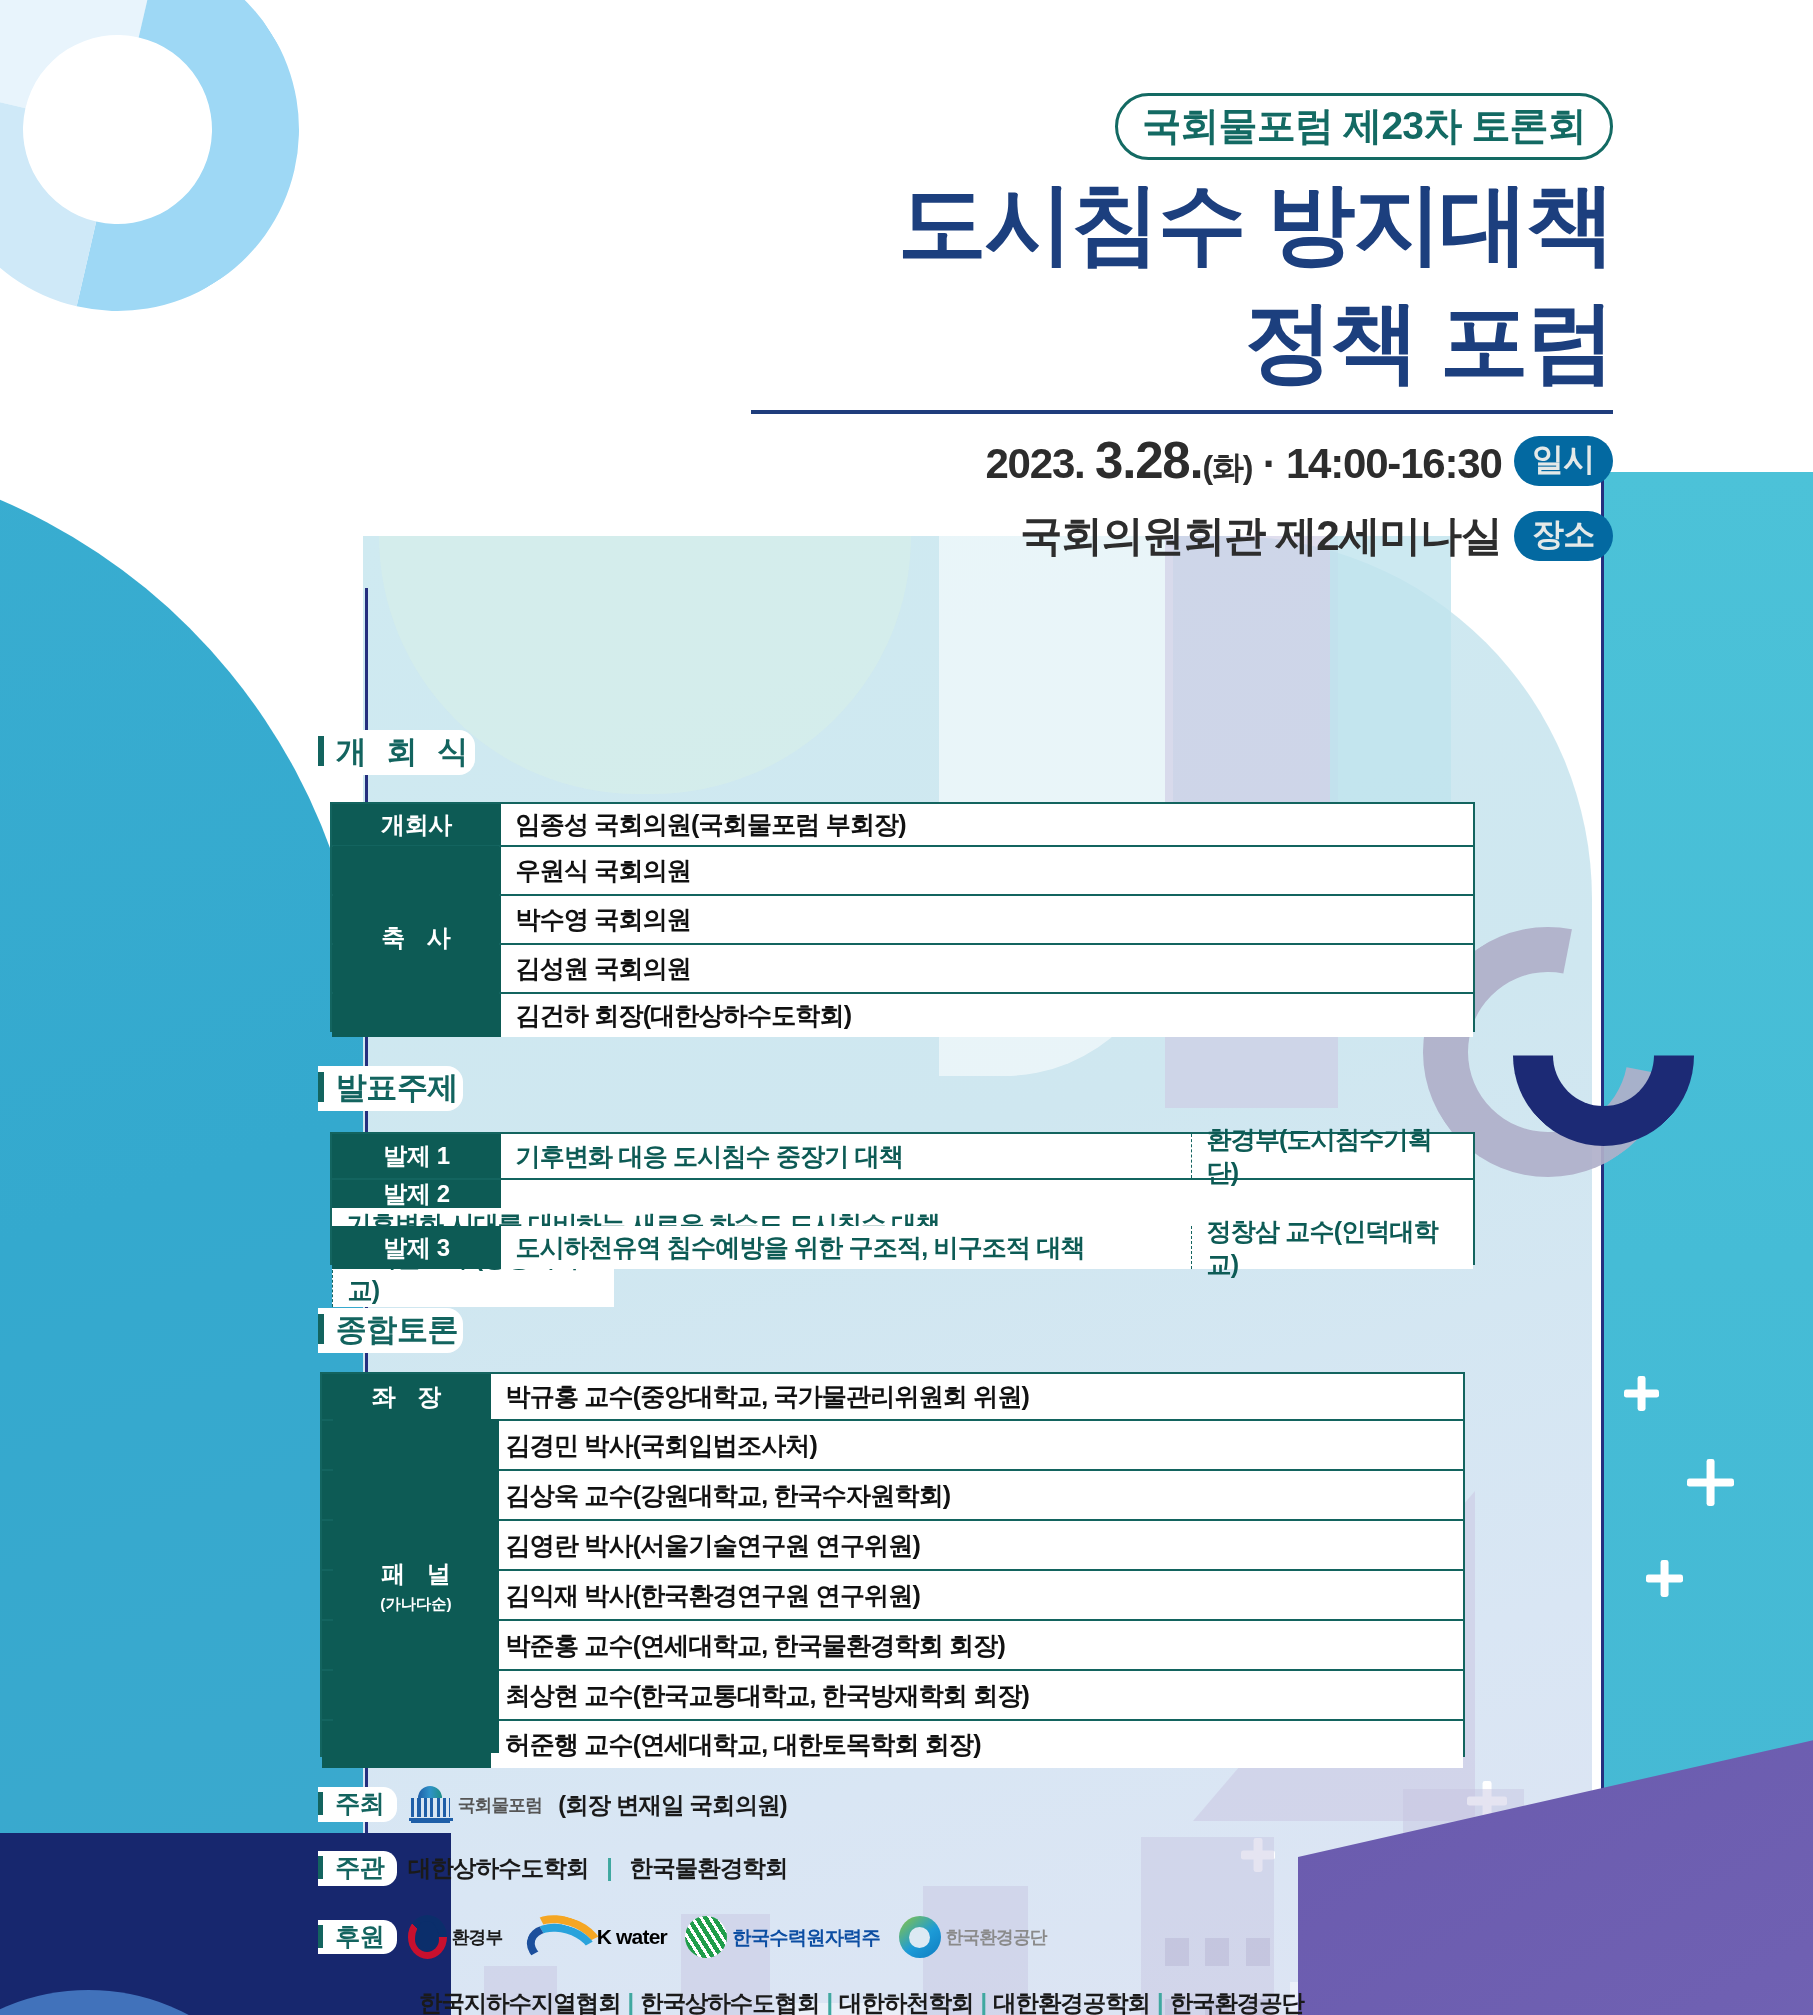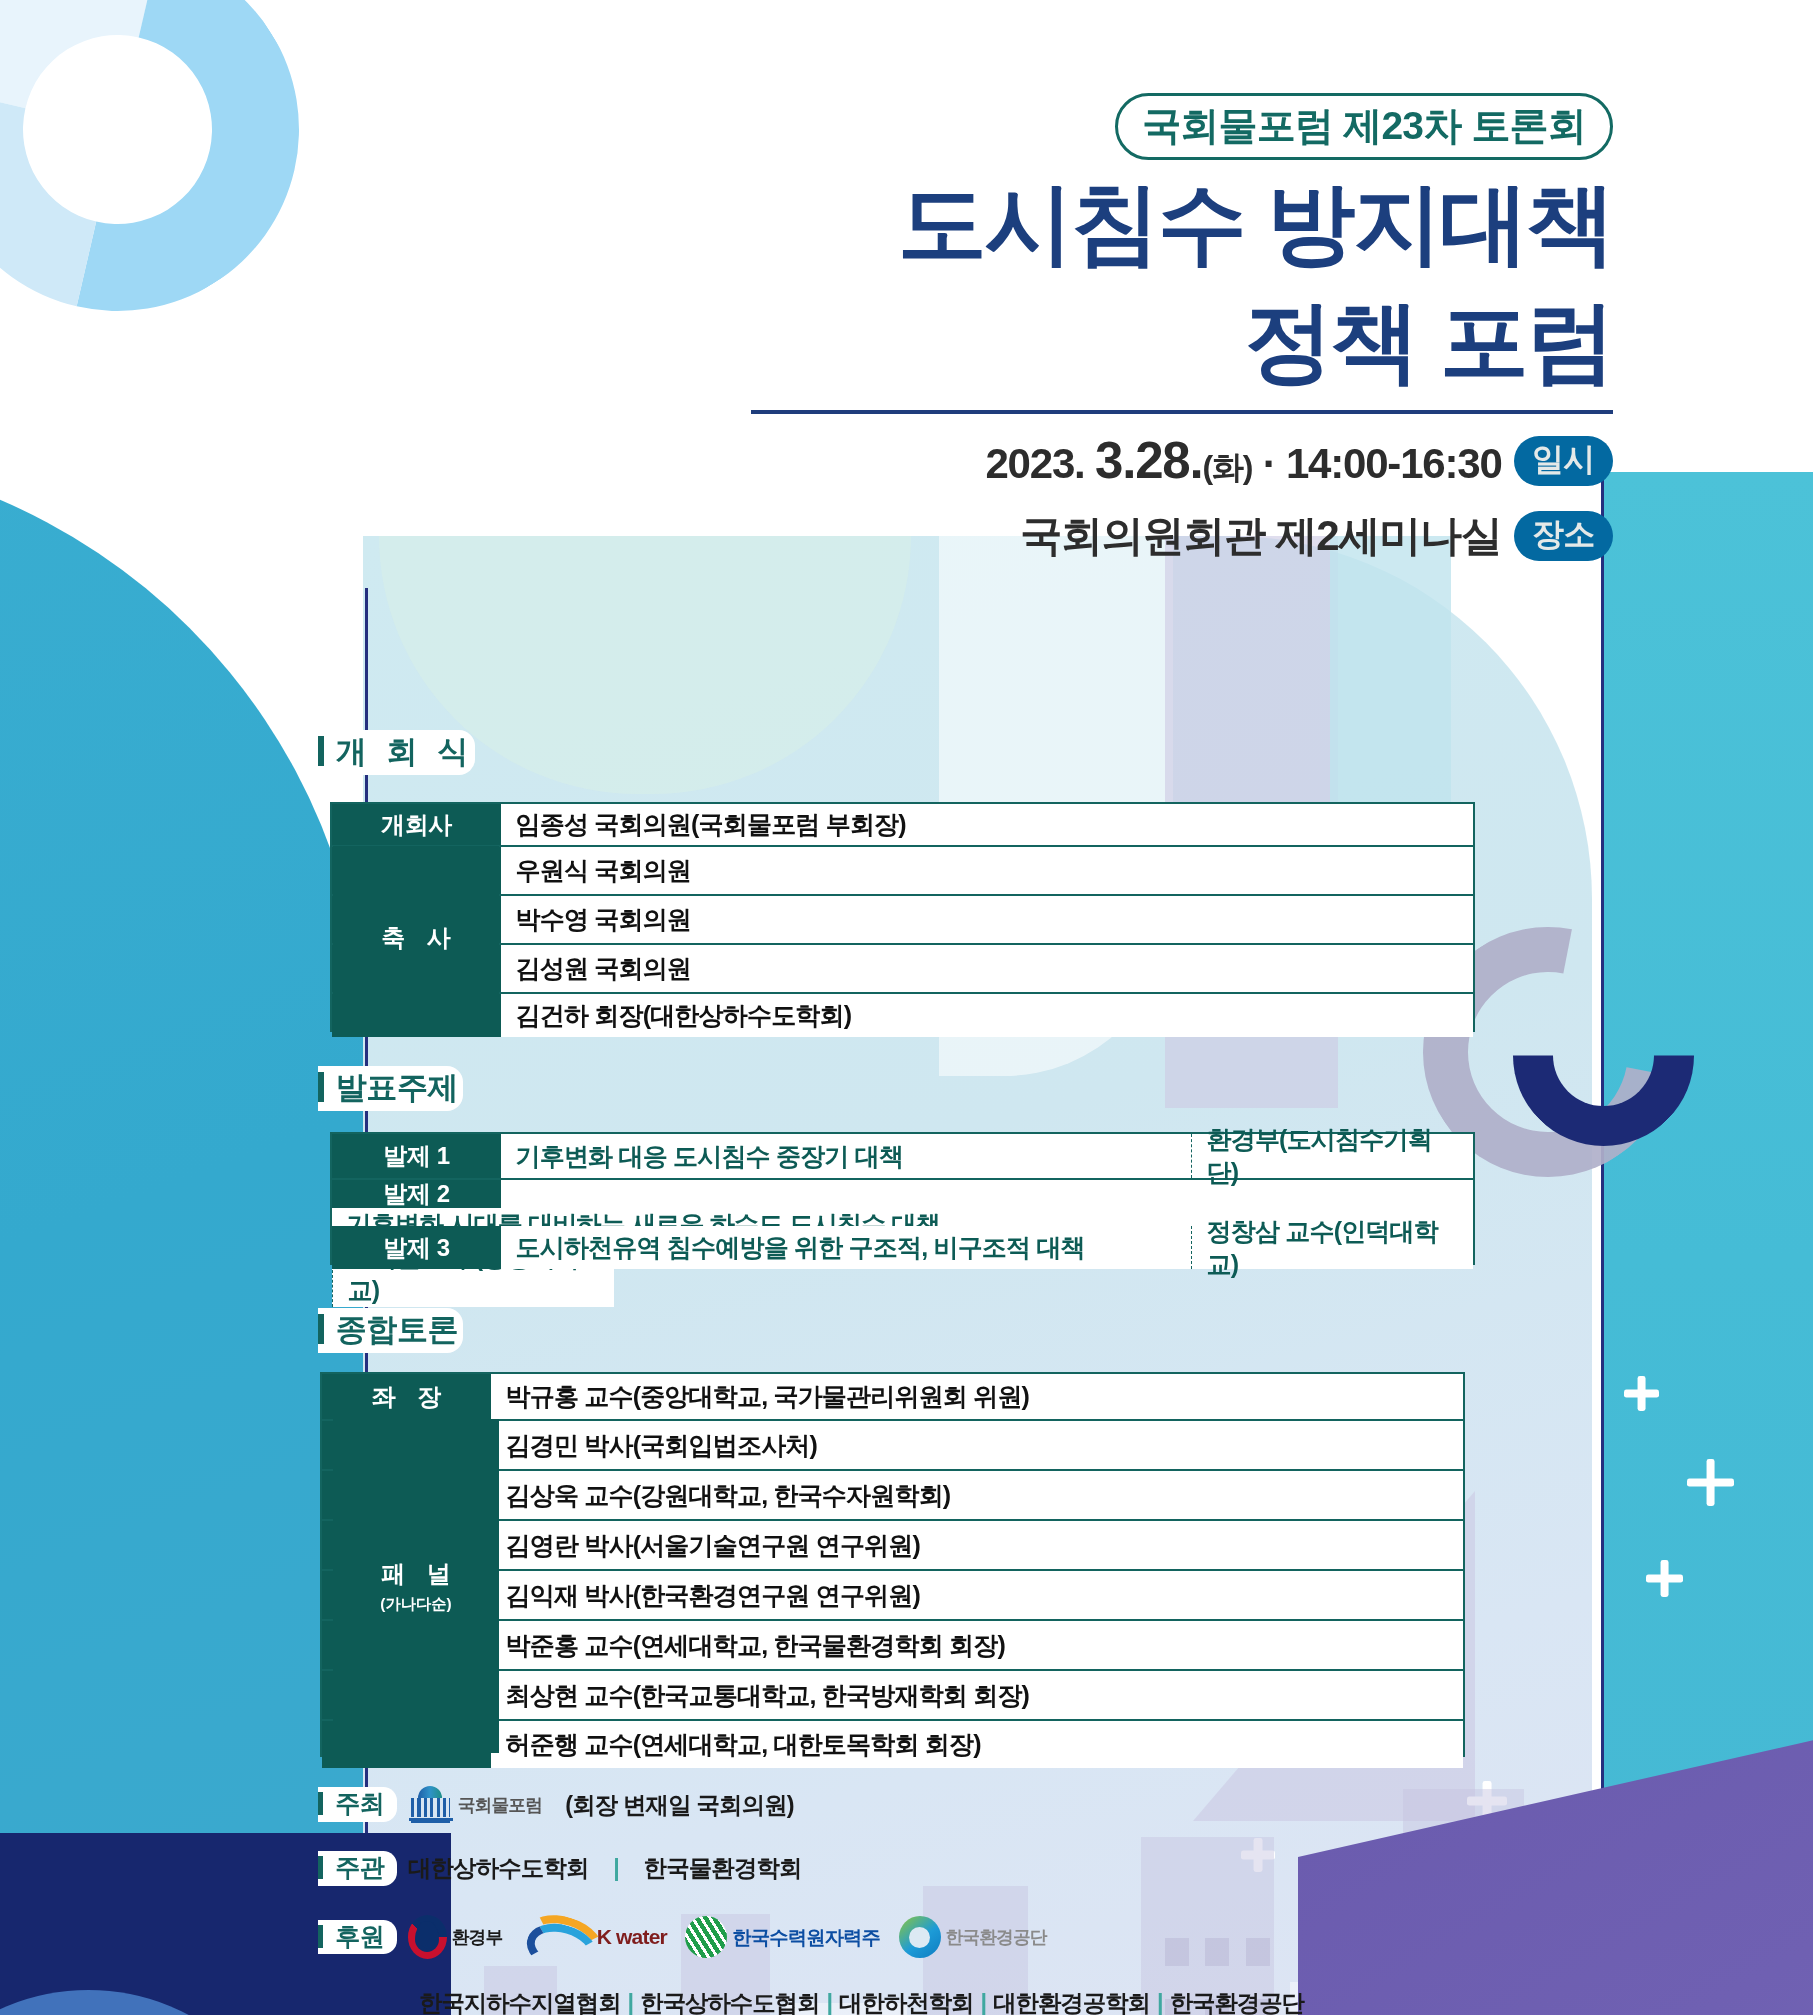--- a/index.html
+++ b/index.html
@@ -408,21 +408,21 @@
     flex: none;
   }
   .foot-badge .bar { width: 5.2px; height: 23.4px; background: #13645f; flex:none; }
   .foot-badge .txt {
     color: #13645f; font-size: 25px; font-weight: bold; line-height:1;
     letter-spacing: -0.4px; white-space: nowrap;
   }
   .foot-content {
     display: flex;
     align-items: center;
-    gap: 23px;
+    gap: 16px;
     font-size: 23.4px;
     font-weight: bold;
     color: #1a1a1a;
     letter-spacing: -0.8px;
     white-space: nowrap;
   }
   .org-line {
     position: absolute;
     font-size: 23.4px;
     font-weight: bold;
@@ -497,21 +497,21 @@
   }
   .mark-keco { width: 42px; height: 42px; position: relative; }
   .mark-keco .ring {
     position:absolute; inset:0; border-radius:50%;
     background: linear-gradient(140deg,#8cc63f 0%, #1d9bd7 55%, #0e7cc0 100%);
   }
   .mark-keco .hole {
     position:absolute; left:10.5px; top:10.5px; width:21px; height:21px;
     border-radius:50%; background:#dce9f3;
   }
-  .logo.kwater .name { color: #7f1d1d; font-size: 21px; text-align: right; }
+  .logo.kwater .name { color: #000000; font-size: 21px; text-align: right; }
   .logo.khnp .name { color: #0b4da2; font-size: 19.3px; }
   .logo.keco .name { color: #8a8a8a; font-size: 17.7px; }
   .logo.moe .name  { color: #1a1a1a; font-size: 17.7px; }
   .logo.assembly .name { color: #555555; font-size: 17.7px; }
 </style>
 </head>
 <body>
 
 <div id="poster">
 

